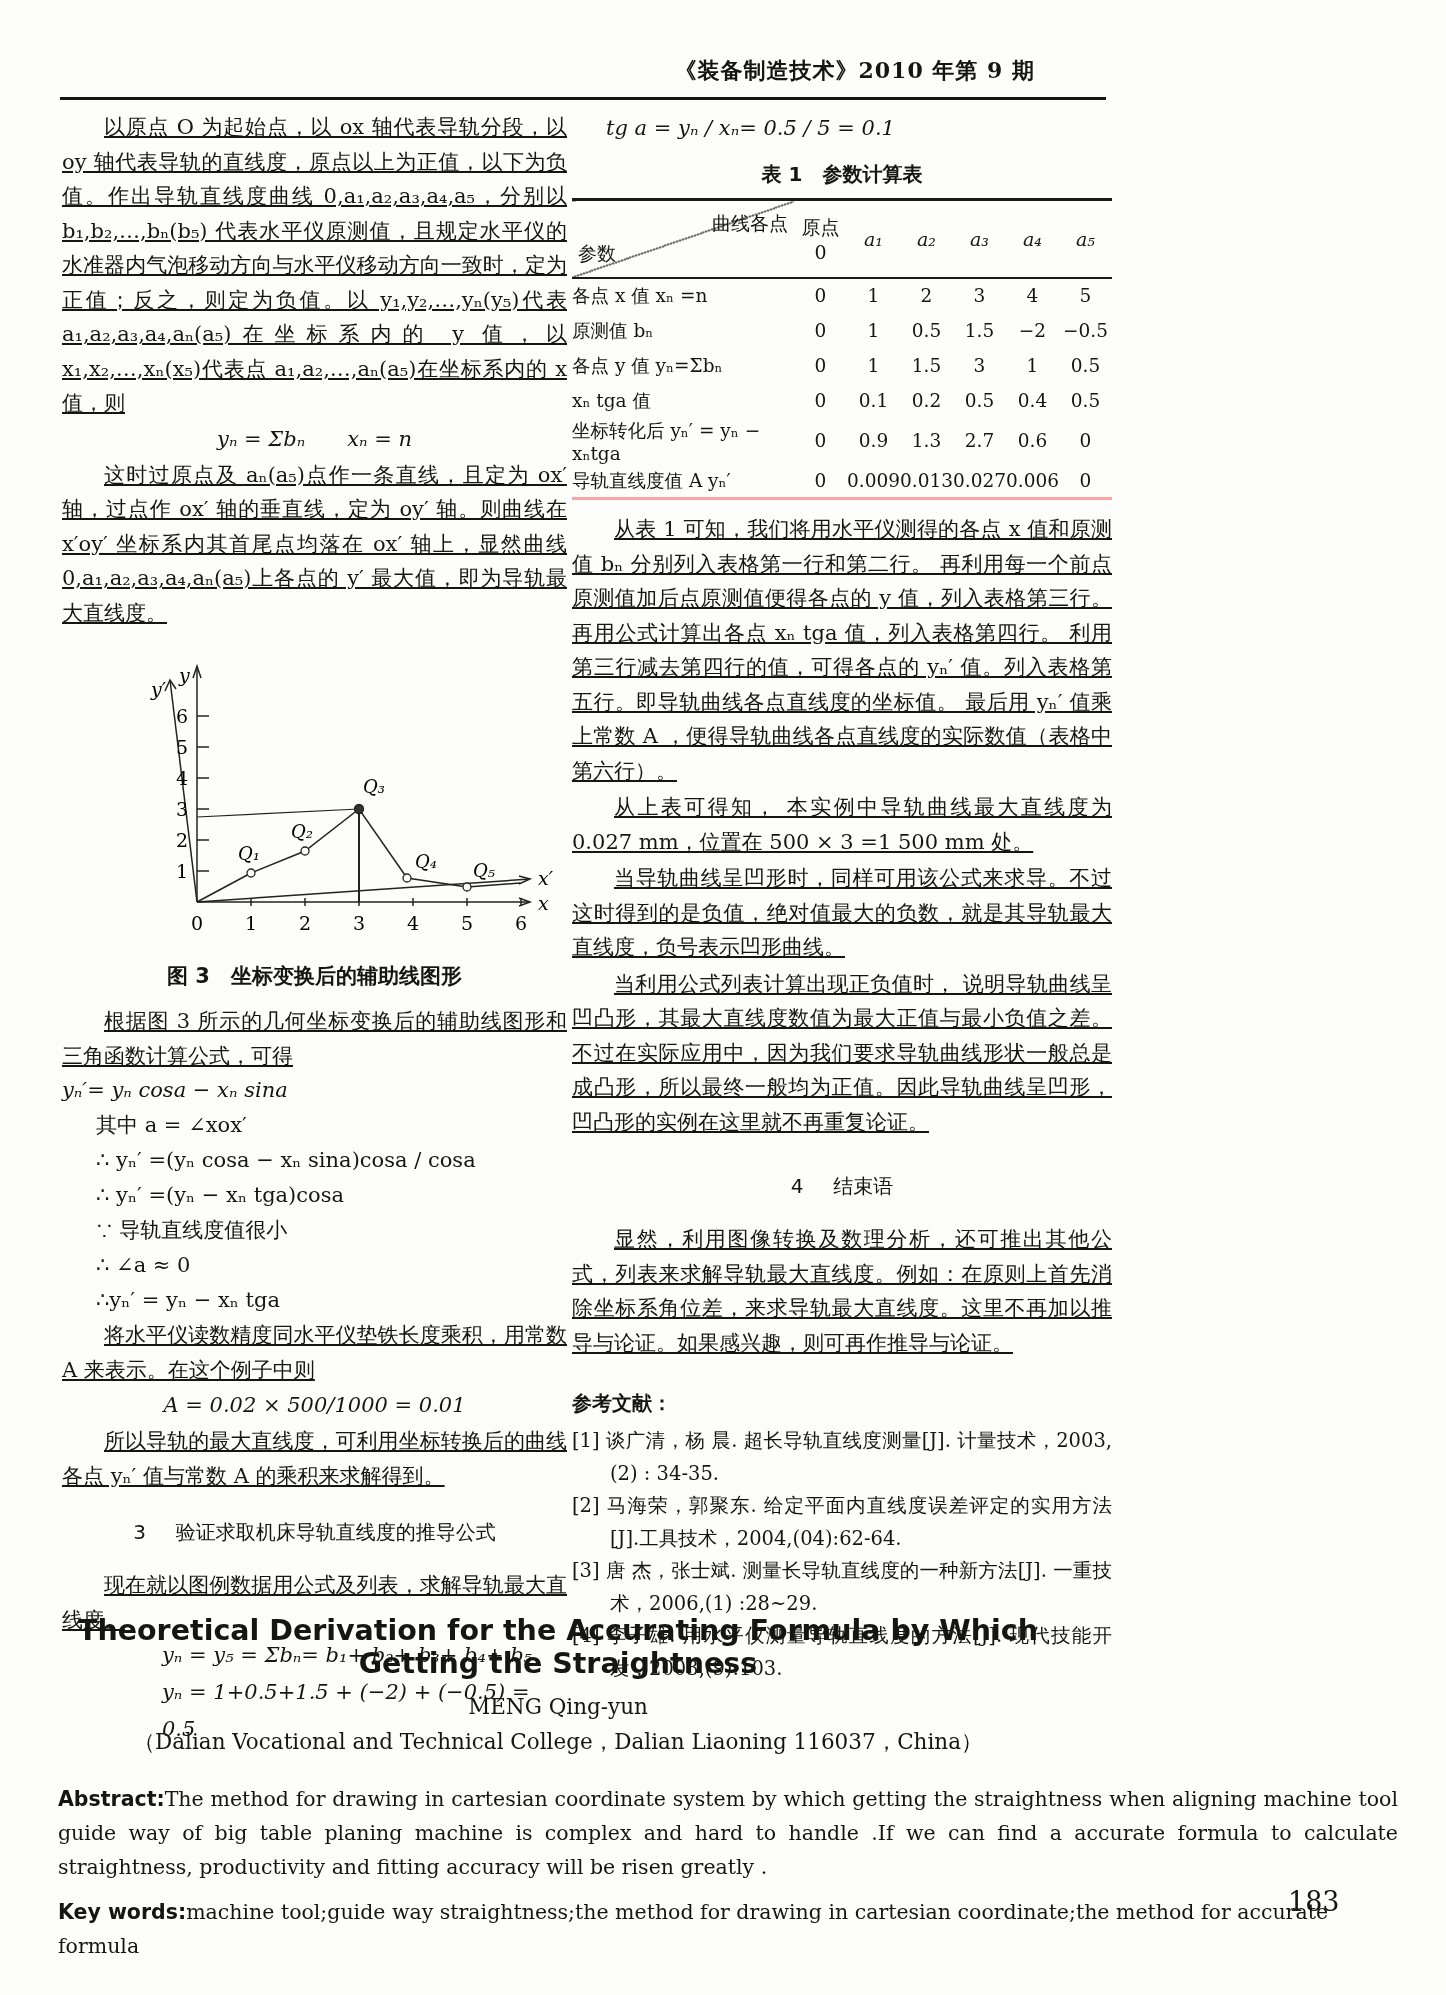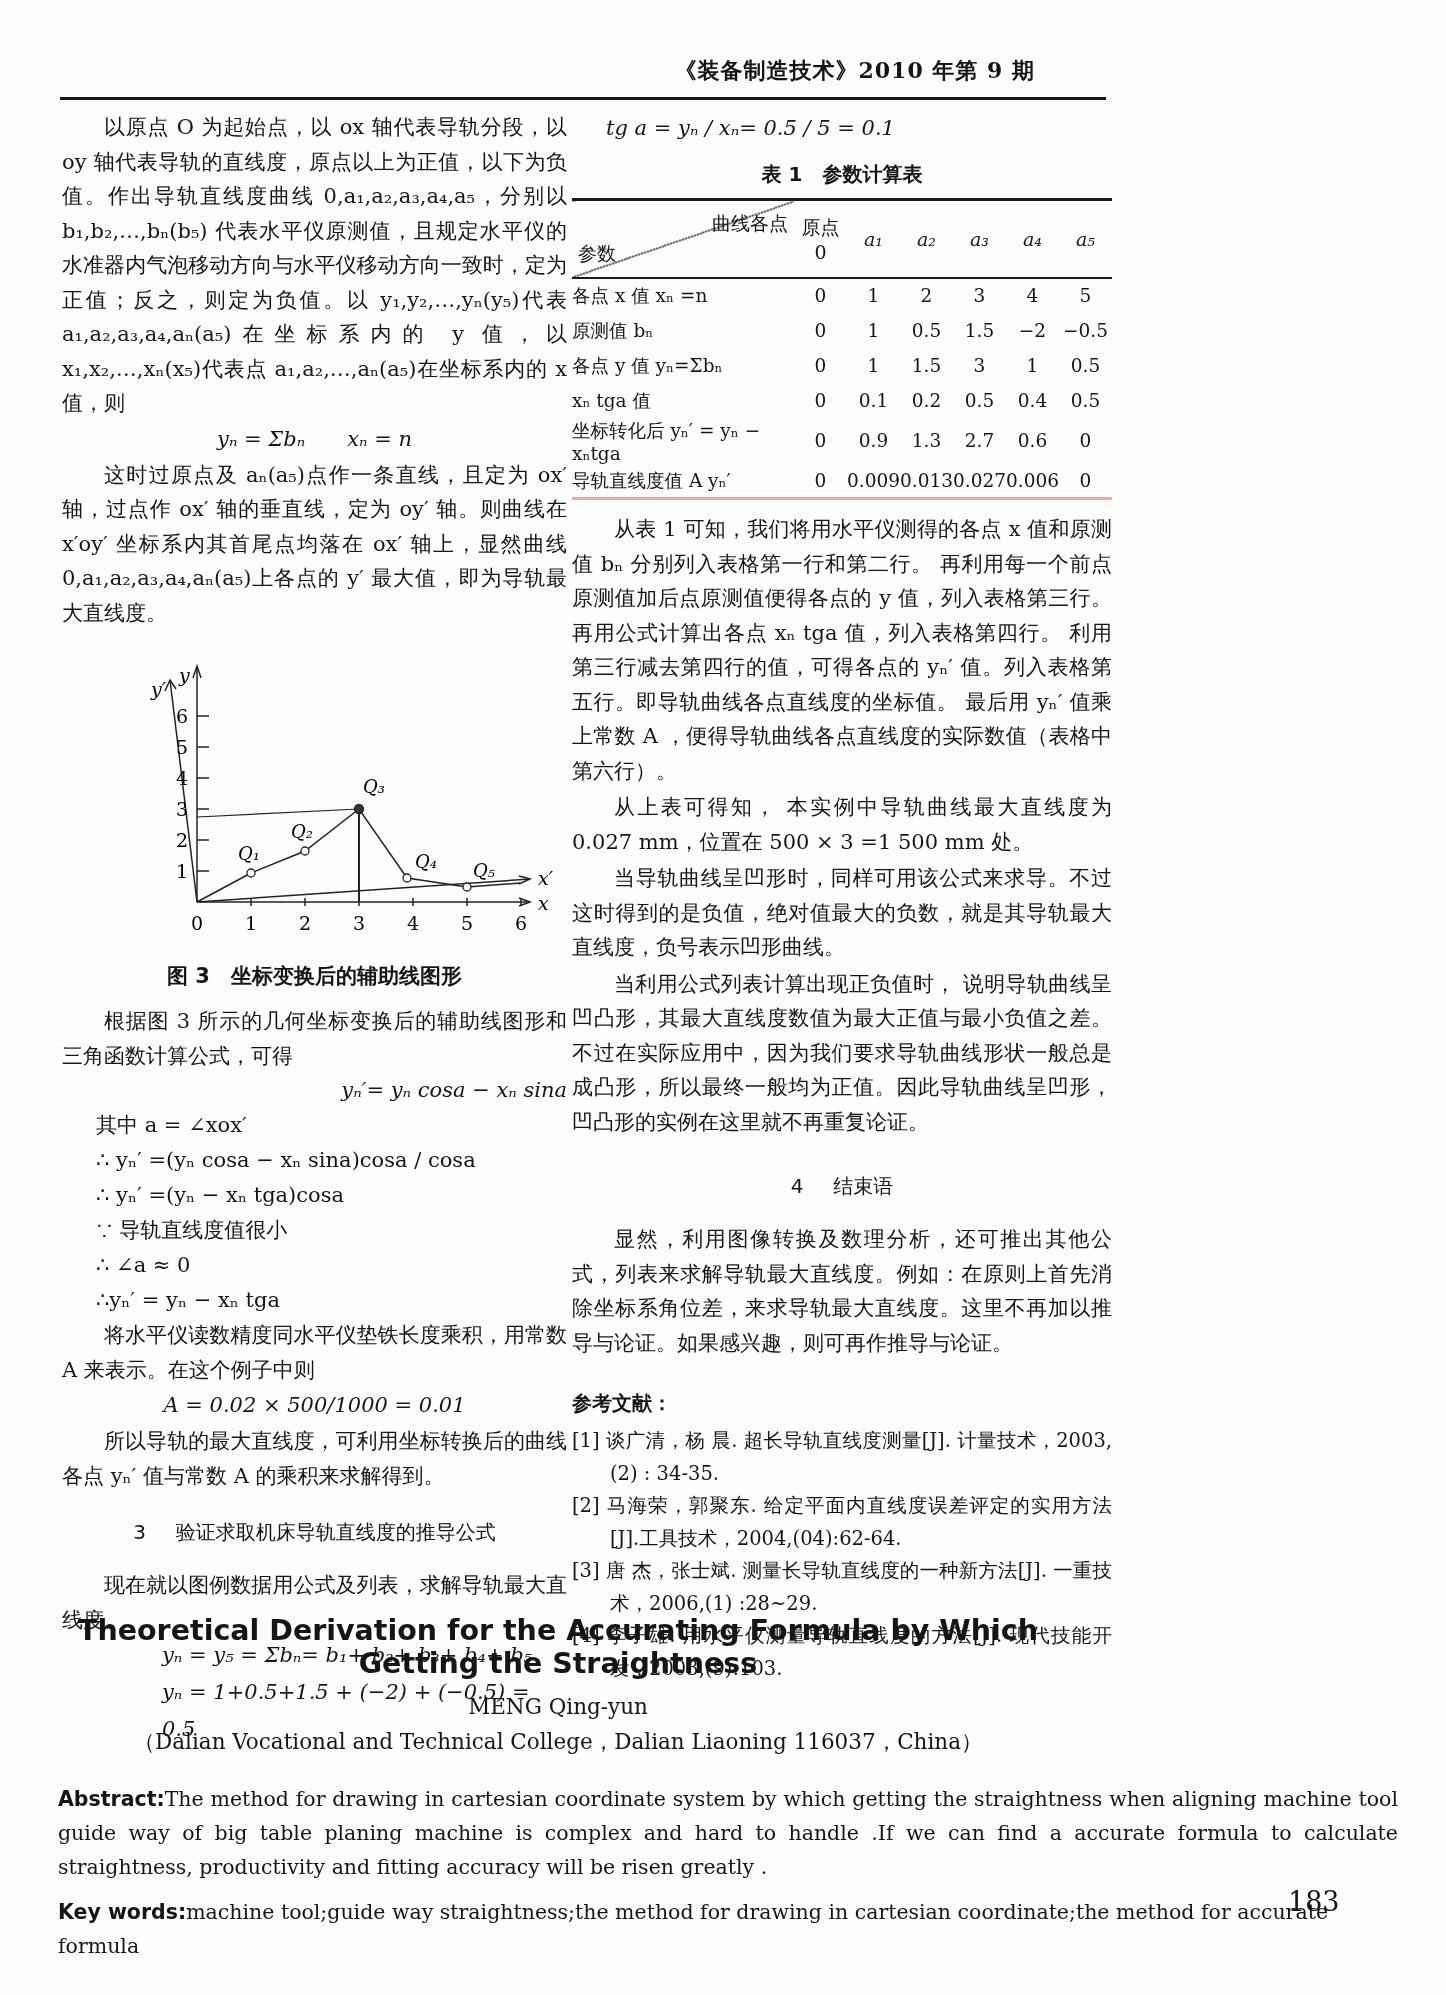--- a/index.html
+++ b/index.html
@@ -14,25 +14,25 @@
 
   
   #journal-header { top:56px; left:60px; width:975px; text-align:right; font-size:22px; letter-spacing:1px;font-weight:bold; }
   #header-rule { top:97px; left:60px; width:1046px; height:3px; background:#161616; }
 
   
   .col { top:110px; }
   #left-col  { left:62px;  width:505px; }
   #right-col { left:572px; width:540px; }
 
-  .p { font-size:21px; line-height:34.5px; text-align:justify; text-indent:2em; }
+  .p { font-size:21px; line-height:34.5px; text-align:justify; text-indent:2em;text-decoration:underline; }
   .formula-center { font-size:21px; line-height:37px; text-align:center; font-style:italic; }
   .formula-left   { font-size:21px; line-height:37px; font-style:italic; }
   .dline { font-size:21px; line-height:35px; padding-left:34px; }
-  .dline.first { padding-left:0; text-align:right; font-style:italic; }
+  .dline.first { padding-left:0; text-align:left; font-style:italic; }
 
   .sec-heading { margin:26px 0 22px 0; font-family:"DejaVu Sans","Liberation Sans",sans-serif; font-weight:normal; font-size:20px;text-align:center; }
   .sec-heading .no { margin-right:30px; }
 
   
   #figure3 { margin:10px 0 4px 0; }
   #figure3 svg { display:block; }
   .fig-caption { text-align:center; font-family:"DejaVu Sans","Liberation Sans",sans-serif; font-weight:bold; font-size:21px; margin:2px 0 14px 0; }
   .axis-label { font-style:italic; font-size:19px; font-family:"DejaVu Serif","Liberation Serif",serif; }
   .tick-label { font-size:19px; font-family:"DejaVu Serif","Liberation Serif",serif; }

